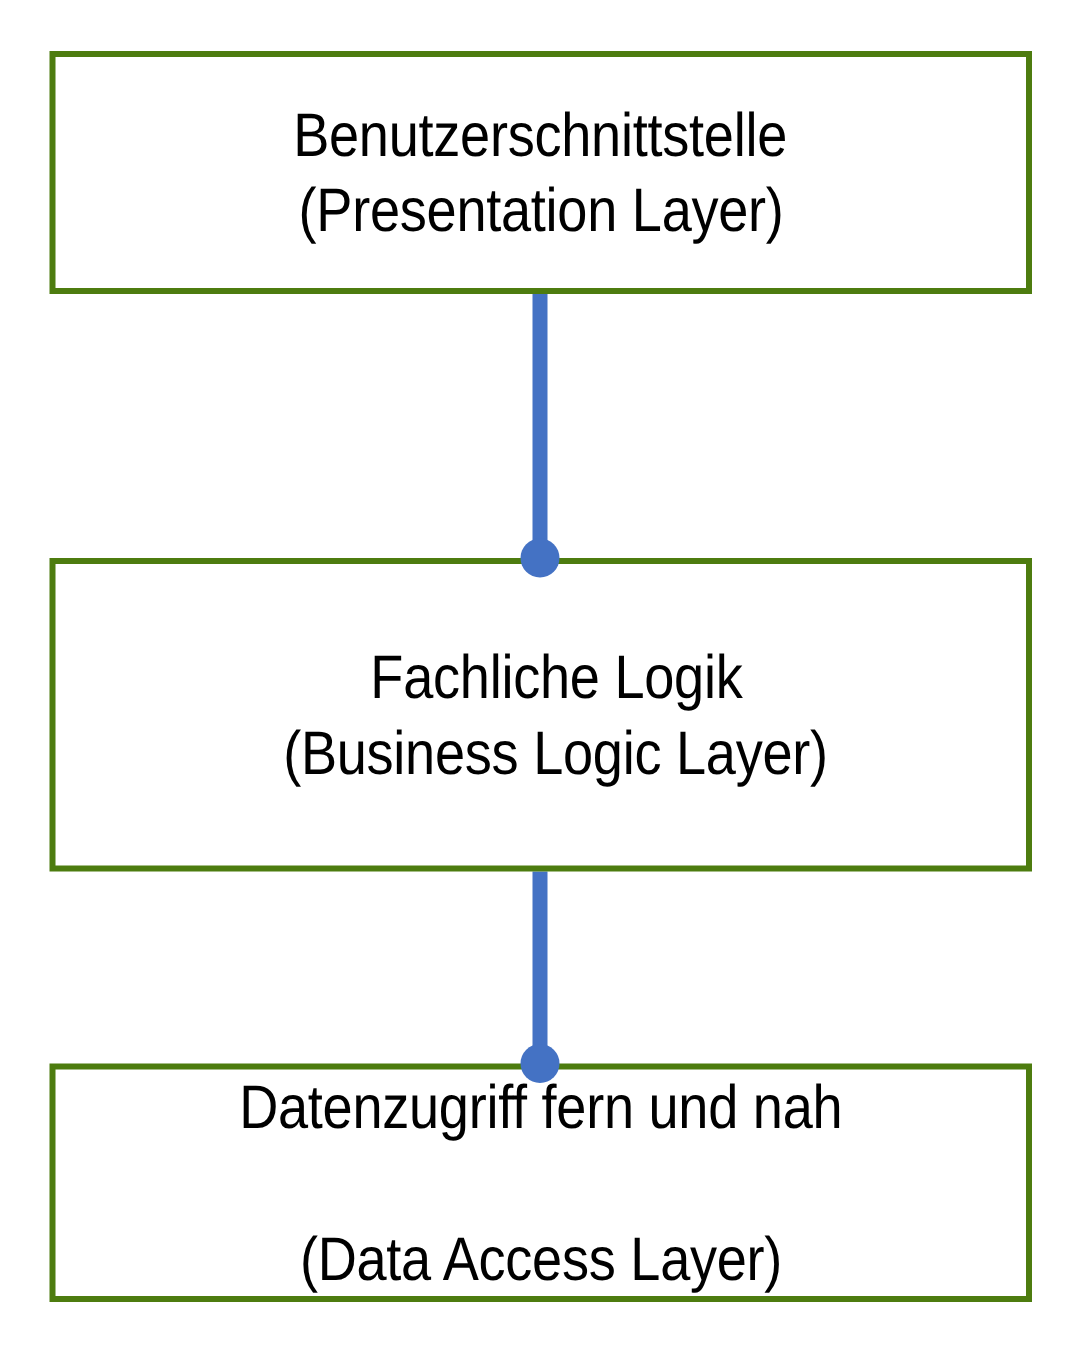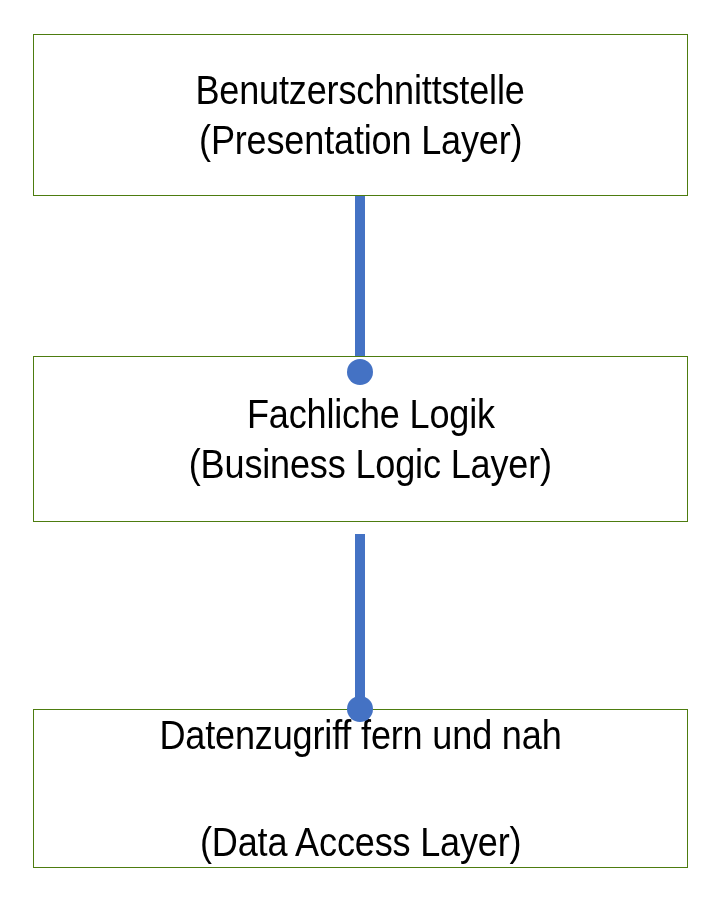--- a/index.html
+++ b/index.html
@@ -28,30 +28,30 @@
   }
   #connector-line-1 { top: 193px;  height: 182px; }
   #connector-line-2 { top: 534px;  height: 178px; }
 
   
   .layer-box {
     position: absolute;
     left: 33px;
     width: 655px;
     box-sizing: border-box;
-    border: 1px solid #4d7c0f;
+    border: 4px solid #4d7c0f;
     background: #ffffff;
     display: flex;
     flex-direction: column;
     align-items: center;
     justify-content: center;
     text-align: center;
   }
   #layer-box-presentation { top: 34px;  height: 162px; }
-  #layer-box-business     { top: 356px; height: 166px; padding-left: 20px; }
+  #layer-box-business     { top: 372px; height: 209px; padding-left: 20px; }
   #layer-box-data         { top: 709px; height: 159px; justify-content: space-between; }
 
   .layer-line {
     display: block;
     color: #000000;
     font-family: "Liberation Sans", sans-serif;
     font-size: 41px;
     font-weight: 400;
     line-height: 1.22;
     letter-spacing: -0.2px;

